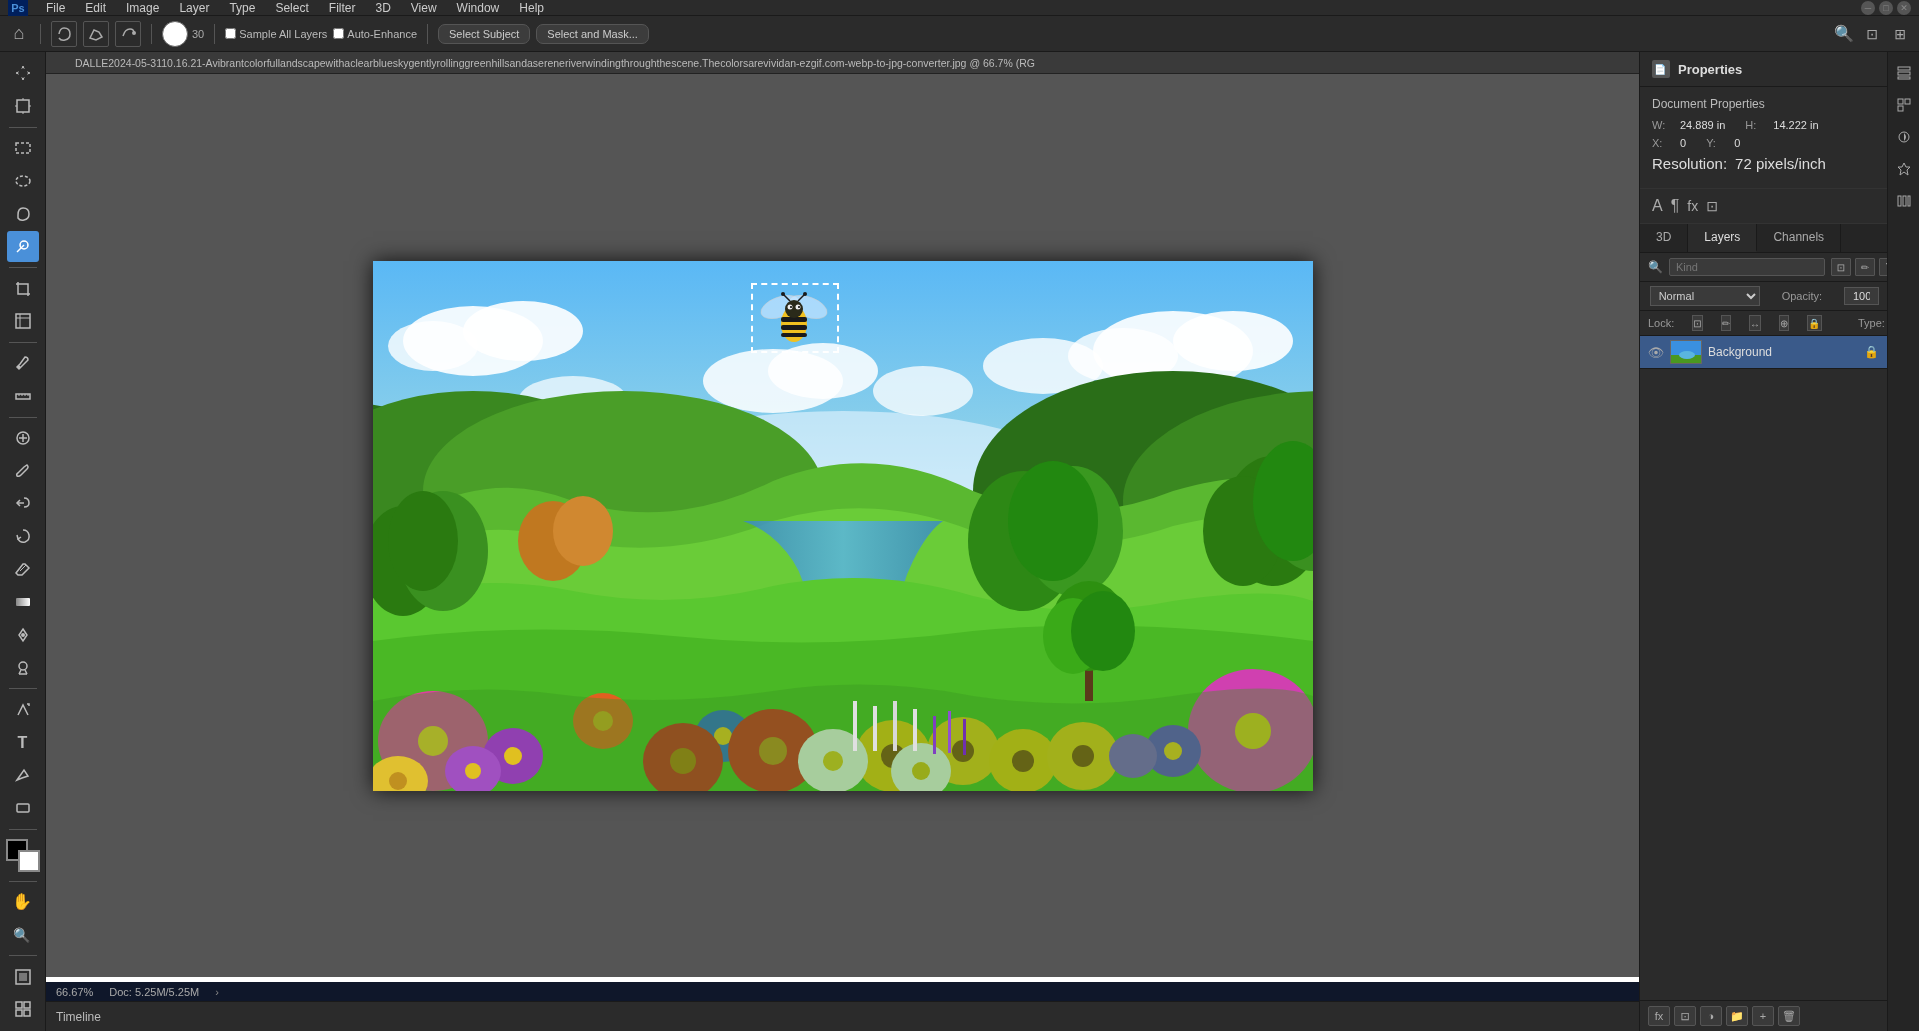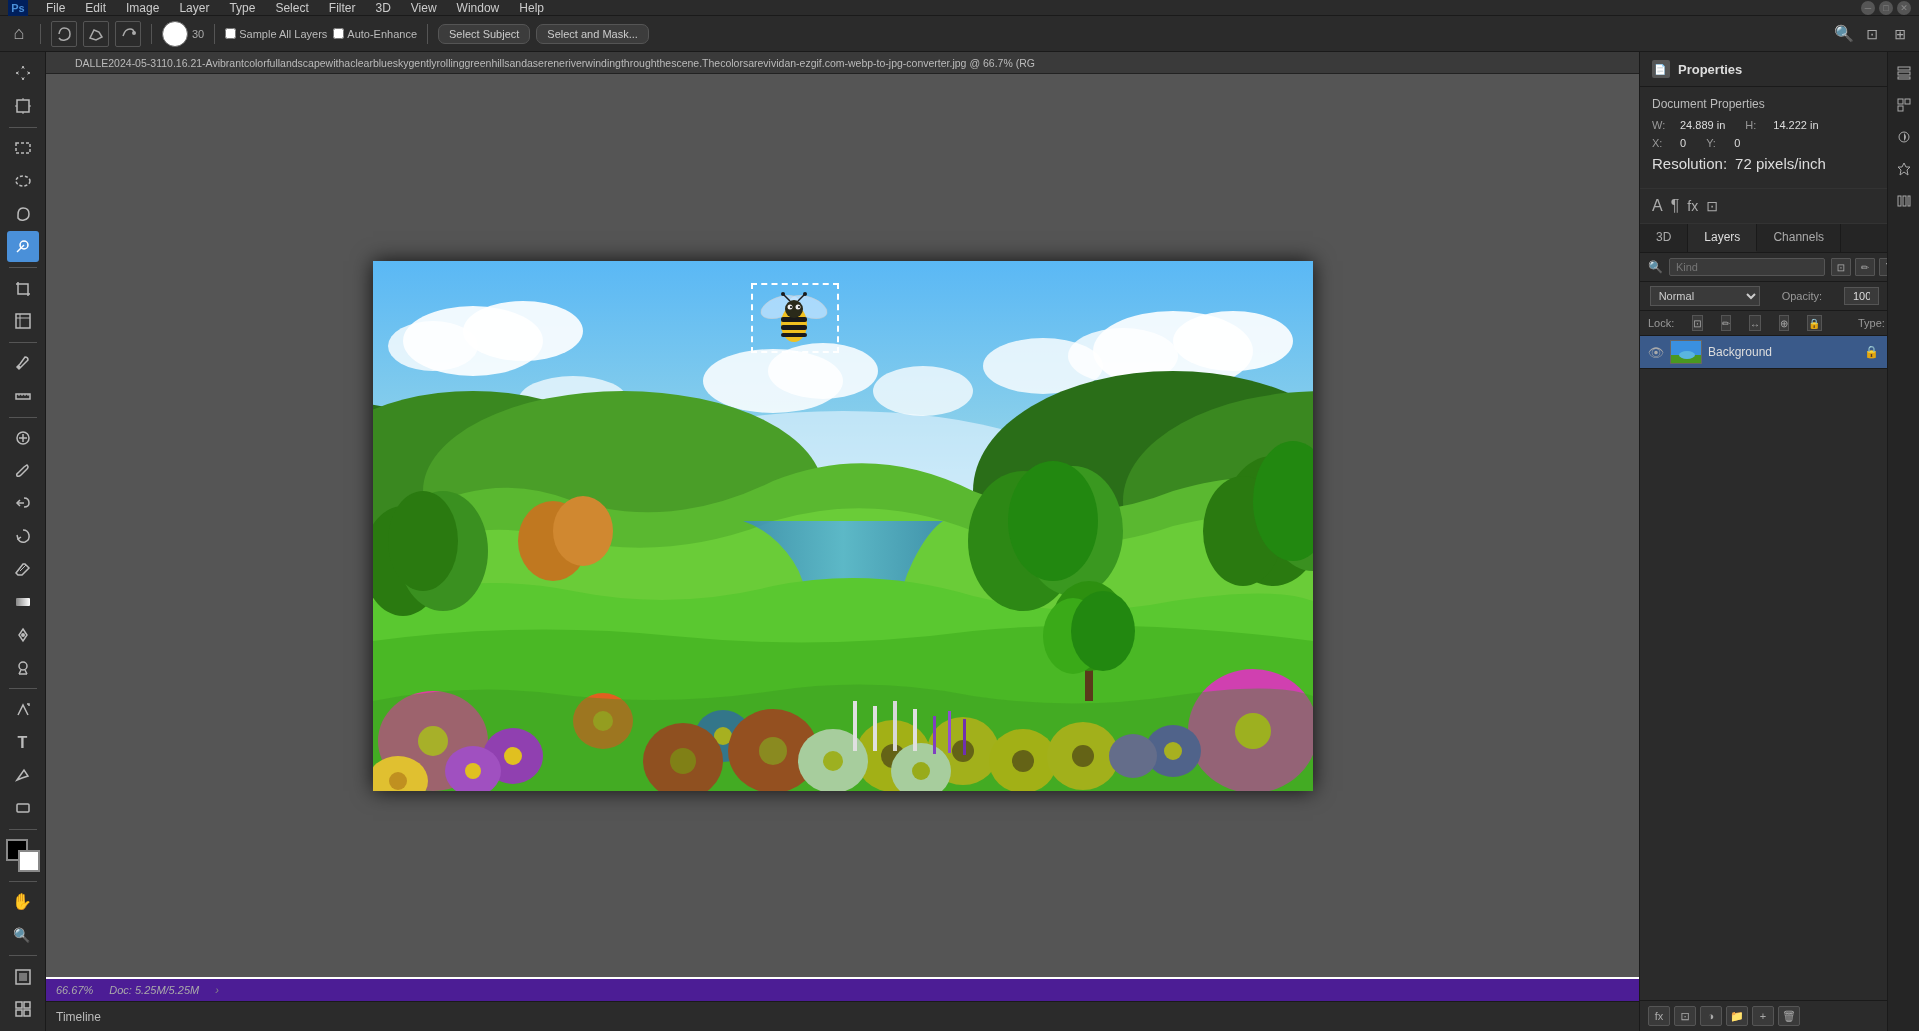--- a/index.html
+++ b/index.html
@@ -234,31 +234,30 @@
       top: 22px;
       left: 378px;
       width: 88px;
       height: 70px;
       border: 2px dashed white;
       pointer-events: none;
     }
 
     
     .status-bar {
-      background: #4c1d95;
+      background: #0f172a;
       height: 24px;
       display: flex;
       align-items: center;
       padding: 0 10px;
-      border-top: 2px solid #ffffff;
+      border-top: 5px solid #ffffff;
       font-size: 11px;
       color: #aaa;
       gap: 16px;
       flex-shrink: 0;
-      font-style: italic;
     }
     .status-bar .arrow-btn {
       color: #888;
       cursor: pointer;
     }
 
     
     .timeline-panel {
       background: #2b2b2b;
       height: 30px;

